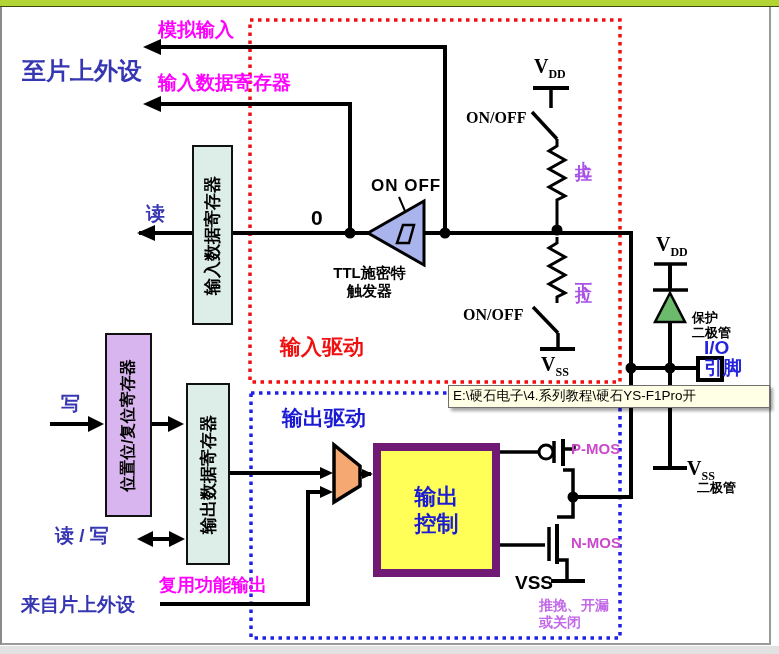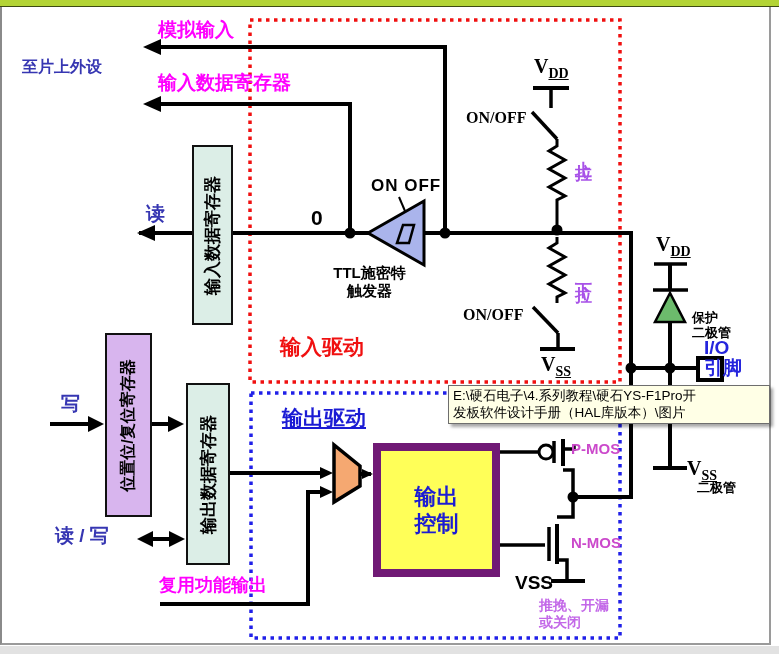--- a/index.html
+++ b/index.html
@@ -11,21 +11,21 @@
   #bottombar{position:absolute;left:0;top:646px;width:779px;height:8px;background:#e2e2e2;}
   svg#wires{position:absolute;left:0;top:0;width:779px;height:654px;}
   .lbl{position:absolute;font-weight:bold;white-space:nowrap;line-height:1.12;}
   .navy{color:#3636b2;font-size:19px;}
   .mag{color:#ff00ff;font-size:19px;}
   .red{color:#f01010;font-size:21px;}
   .dblue{color:#1b1bd4;font-size:21px;}
   .pmosc{color:#cb49cb;font-size:15px;}
   .lpurp{color:#c368e8;font-size:14px;line-height:1.18;}
   .vlab{font-family:"Liberation Serif",serif;font-weight:bold;font-size:20px;color:#000;}
-  .vlab sub{font-size:14px;text-decoration:underline;}
+  .vlab sub{font-size:12px;}
   .onoff{font-family:"Liberation Serif",serif;font-weight:bold;font-size:16px;color:#000;}
   .vert{color:#a852e8;font-size:17px;writing-mode:vertical-rl;text-orientation:upright;letter-spacing:3px;}
   .regbox{position:absolute;border:2.5px solid #111;box-sizing:border-box;display:flex;align-items:center;justify-content:center;}
   .regtext{transform:rotate(-90deg);white-space:nowrap;font-weight:bold;font-size:17px;color:#000;}
   .greenbg{background:#dceee7;}
   .purplebg{background:#d8b5ee;}
   #ctrlbox{position:absolute;left:373px;top:443px;width:127px;height:134px;background:#ffff58;
            border:8px solid #701a75;box-sizing:border-box;display:flex;flex-direction:column;
            align-items:center;justify-content:center;color:#1b1bd4;font-weight:bold;font-size:22px;line-height:1.25;}
   #tooltip{position:absolute;left:448px;top:385px;width:312px;background:#ffffe6;border:1px solid #6e6e6e;
@@ -151,21 +151,21 @@
   </div>
   <div class="regbox greenbg" style="left:186px;top:383px;width:44px;height:182px;">
     <div class="regtext">输出数据寄存器</div>
   </div>
 
   <div id="ctrlbox">
     <div>输出</div>
     <div>控制</div>
   </div>
 
-  <div class="lbl navy" style="left:22px;top:58px;font-size:16px;">至片上外设</div>
+  <div class="lbl navy" style="left:22px;top:58px;font-size:24px;">至片上外设</div>
   <div class="lbl mag" style="left:158px;top:19px;">模拟输入</div>
   <div class="lbl mag" style="left:158px;top:72px;">输入数据寄存器</div>
   <div class="lbl navy" style="left:146px;top:203px;">读</div>
   <div class="lbl" style="left:311px;top:206px;font-size:21px;color:#000;">0</div>
   <div class="lbl" style="left:371px;top:176px;font-size:17px;color:#000;letter-spacing:1px;">ON OFF</div>
   <div class="lbl ctr" style="left:312px;top:264px;width:115px;font-size:15px;color:#000;line-height:1.18;">
     <div>TTL施密特</div>
     <div>触发器</div>
   </div>
   <div class="lbl red" style="left:280px;top:335px;">输入驱动</div>
@@ -184,27 +184,27 @@
   </div>
   <div class="lbl iopin" style="left:704px;top:338px;">
     <div>I/O</div>
     <div>引脚</div>
   </div>
   <div class="lbl blk13" style="left:697px;top:444px;">二极管</div>
   <div class="lbl vlab" style="left:687px;top:457px;"><span>V</span><sub>SS</sub></div>
 
   <div class="lbl navy" style="left:61px;top:393px;">写</div>
   <div class="lbl navy" style="left:55px;top:525px;">读 / 写</div>
+  <div class="lbl navy" style="left:21px;top:594px;">来自片上外设</div>
   <div class="lbl mag" style="left:159px;top:575px;font-size:18px;">复用功能输出</div>
-  <div class="lbl dblue" style="left:282px;top:406px;text-decoration:underline;">输出驱动</div>
+  <div class="lbl dblue" style="left:282px;top:406px;">输出驱动</div>
   <div class="lbl pmosc" style="left:571px;top:441px;">P-MOS</div>
   <div class="lbl pmosc" style="left:571px;top:535px;">N-MOS</div>
   <div class="lbl" style="left:515px;top:572px;font-size:19px;color:#000;">VSS</div>
   <div class="lbl lpurp" style="left:539px;top:597px;">
     <div>推挽、开漏</div>
     <div>或关闭</div>
   </div>
 
   <div id="tooltip">
     <div>E:\硬石电子\4.系列教程\硬石YS-F1Pro开</div>
-    <div>发板软件设计手册（HAL库版本）\图片</div>
   </div>
 </div>
 
 </body></html>

